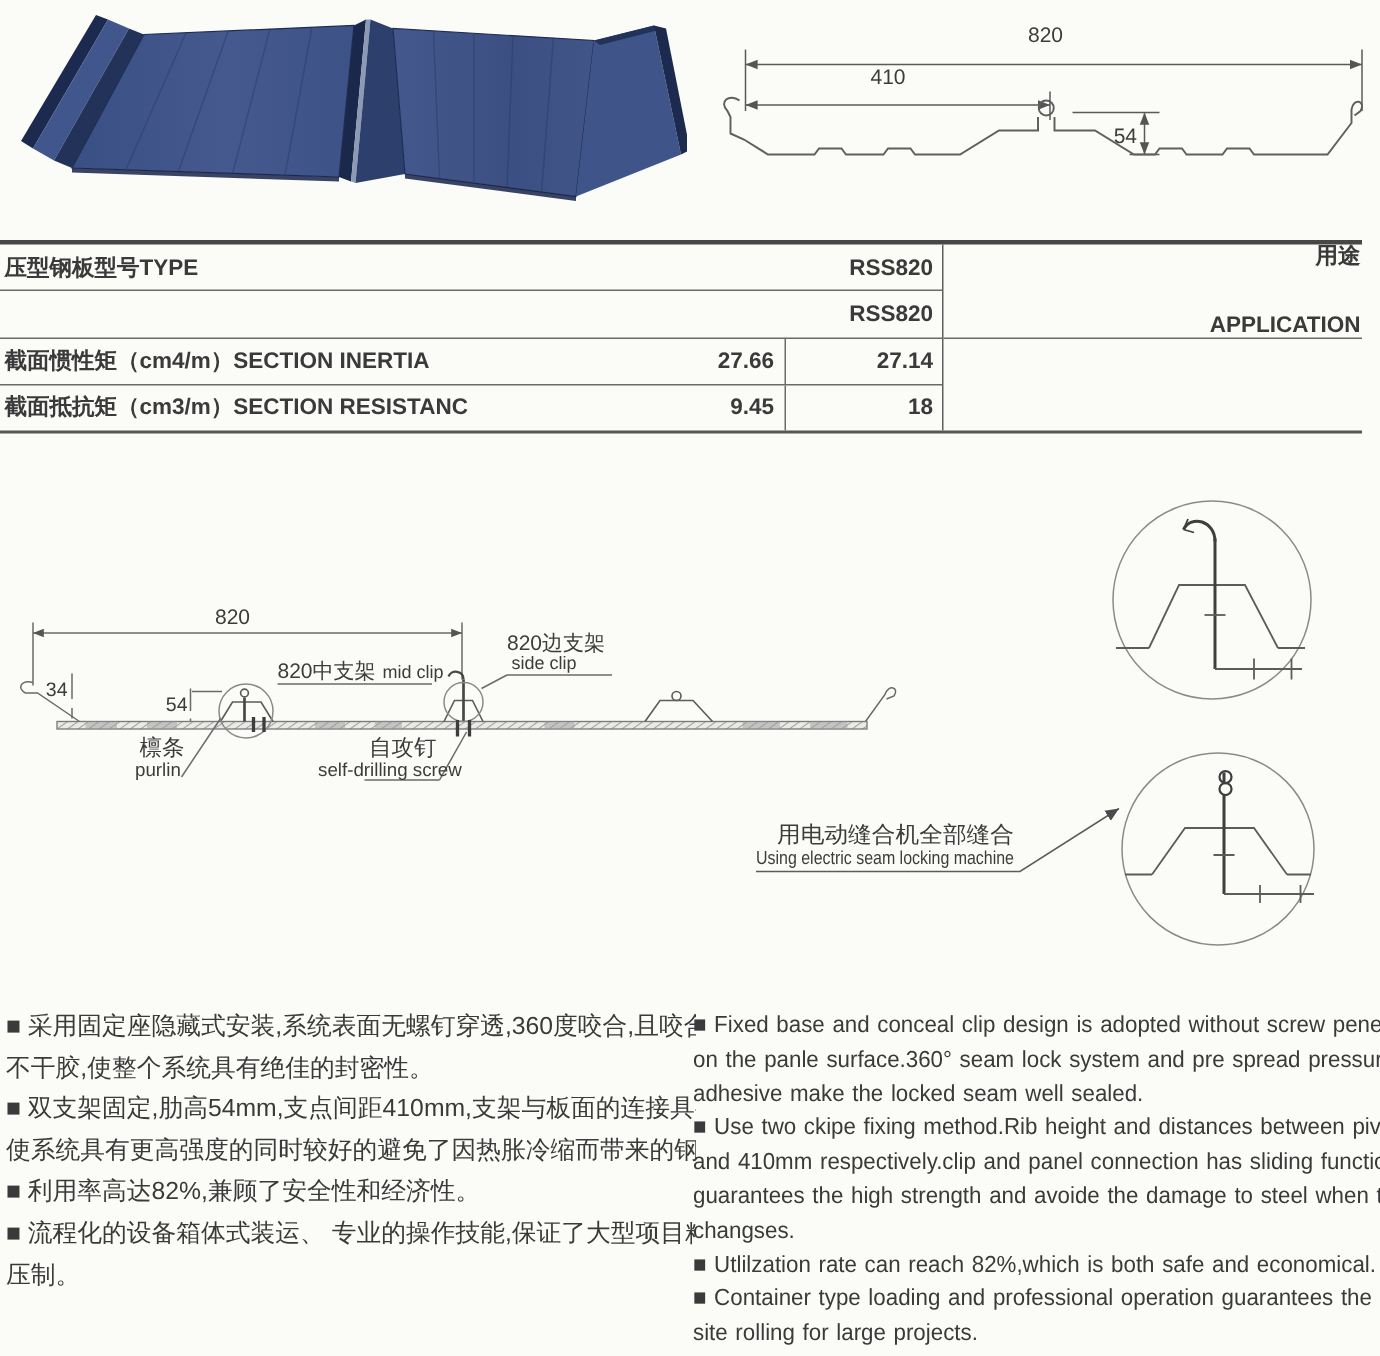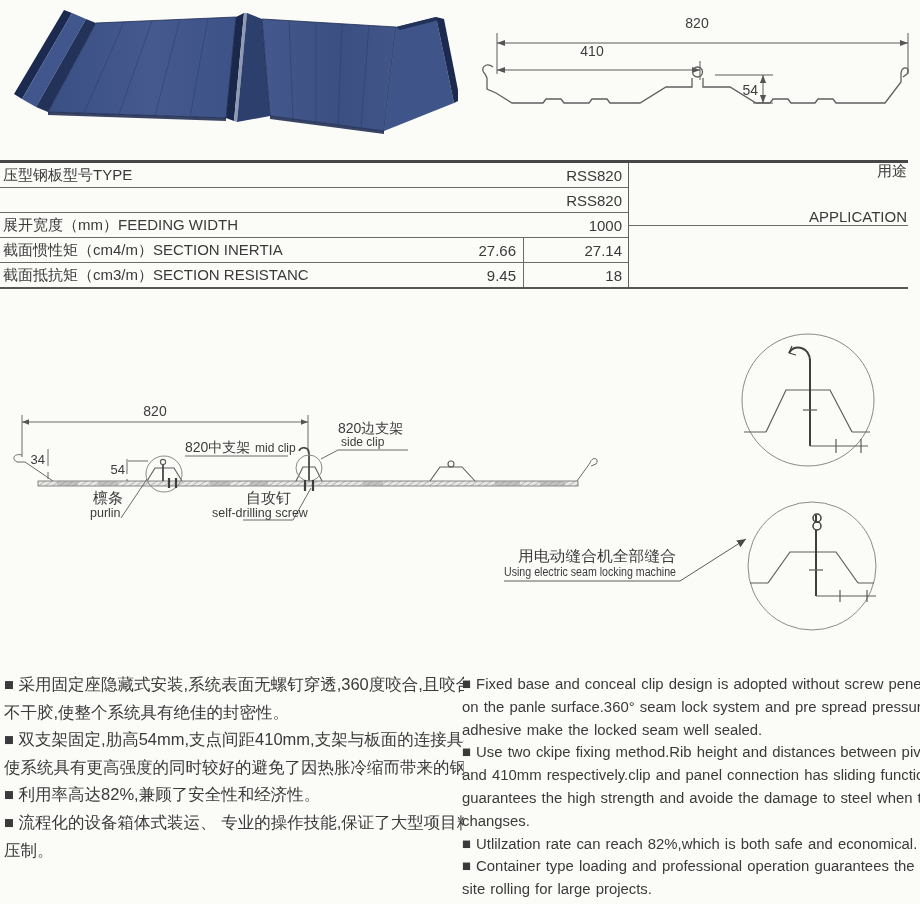--- a/index.html
+++ b/index.html
@@ -6,21 +6,21 @@
   body{
     width:920px;height:904px;position:relative;overflow:hidden;
     background:#fbfbf8;color:#3a3a3a;
     font-family:"Liberation Sans","DejaVu Sans",sans-serif;
   }
   .abs{position:absolute;}
   svg text{font-family:"Liberation Sans","DejaVu Sans",sans-serif;fill:#3c3c3c;}
 
   
   .spec-table{left:0;top:160px;width:908px;height:129px;box-sizing:border-box;
-    border-top:3px solid #474747;border-bottom:2px solid #565656;font-size:15px;}
+    border-top:3px solid #474747;border-bottom:2px solid #565656;font-size:15px;font-weight:bold;}
   .t-left{position:absolute;left:0;top:0;bottom:0;width:628px;
     border-right:1px solid #5f5f5f;display:flex;flex-direction:column;}
   .t-row{flex:1;position:relative;display:flex;align-items:center;border-bottom:1px solid #6a6a6a;}
   .t-row:last-child{border-bottom:none;}
   .t-label{padding-left:3px;white-space:nowrap;}
   .t-val{position:absolute;right:6px;}
   .t-v1{position:absolute;right:112px;}
   .t-row.split::after{content:"";position:absolute;left:523px;top:0;bottom:0;border-left:1px solid #6a6a6a;}
   .t-right{position:absolute;left:629px;right:0;top:0;bottom:0;display:flex;flex-direction:column;text-align:right;}
   .t-rcell{flex:1;display:flex;flex-direction:column;justify-content:space-between;line-height:16px;padding-right:1px;}
@@ -115,24 +115,20 @@
 
 <div class="abs spec-table">
   <div class="t-left">
     <div class="t-row">
       <span class="t-label">压型钢板型号TYPE</span>
       <span class="t-val">RSS820</span>
     </div>
     <div class="t-row">
       <span class="t-val">RSS820</span>
     </div>
-    <div class="t-row">
-      <span class="t-label">展开宽度（mm）FEEDING WIDTH</span>
-      <span class="t-val">1000</span>
-    </div>
     <div class="t-row split">
       <span class="t-label">截面惯性矩（cm4/m）SECTION INERTIA</span>
       <span class="t-v1">27.66</span>
       <span class="t-val">27.14</span>
     </div>
     <div class="t-row split">
       <span class="t-label">截面抵抗矩（cm3/m）SECTION RESISTANC</span>
       <span class="t-v1">9.45</span>
       <span class="t-val">18</span>
     </div>

